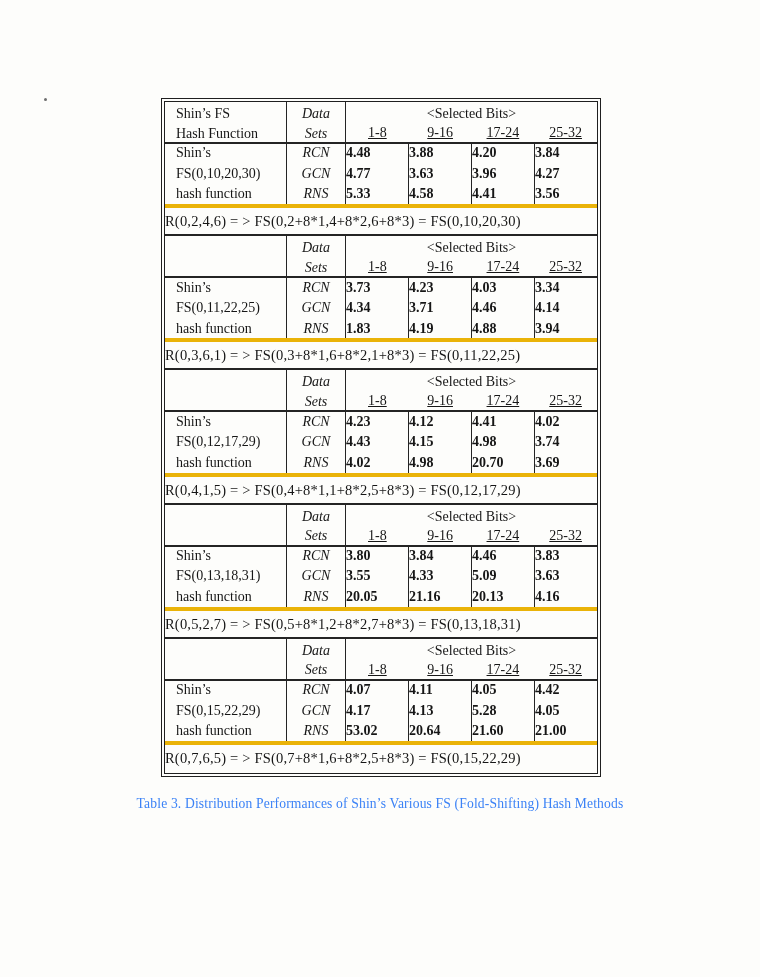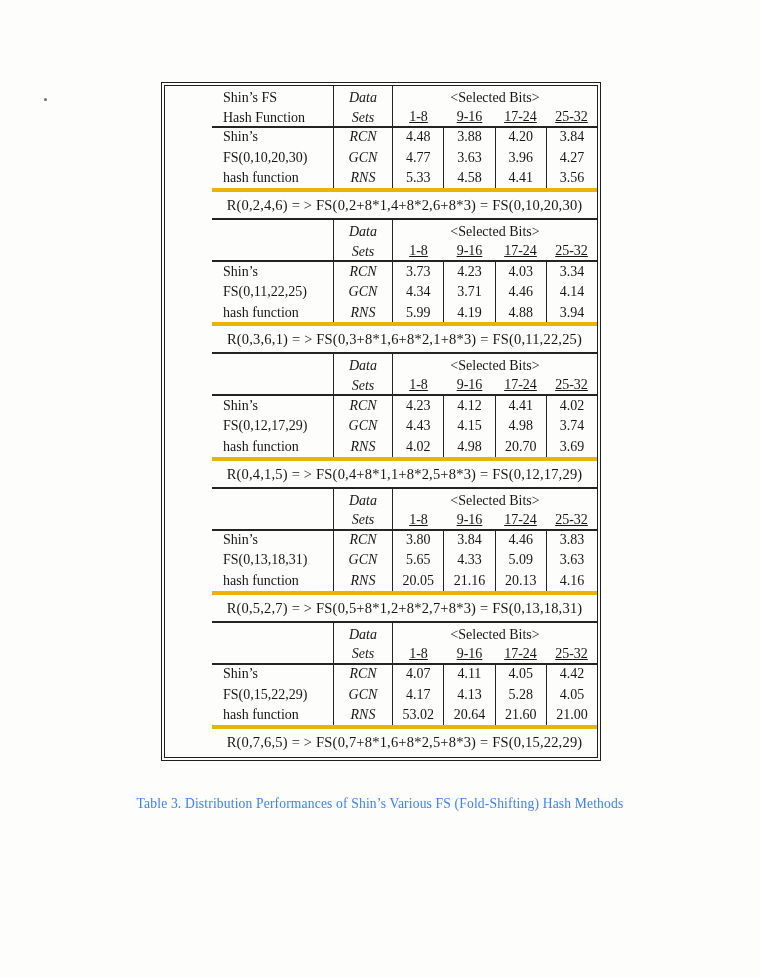--- a/index.html
+++ b/index.html
@@ -20,27 +20,26 @@
     position: absolute;
     width: 3px; height: 3px;
     border-radius: 50%;
     background: #6e6e6e;
   }
   .speck.sp-margin { left: 44px; top: 98px; }
   .speck.sp-sets   { left: 292px; top: 118px; }
 
   .table-outer {
     position: absolute;
-    left: 161px; top: 82px;
+    left: 161px; top: 98px;
     width: 440px; height: 679px;
     border: 4px double #1f1f1f;
     background: #fdfdfb;
     display: flex;
     flex-direction: column;
-    padding-left: 47px;
   }
   .tsec { display: flex; flex-direction: column; flex: 1; min-height: 0; }
 
   
   .hrow { display: flex; height: 42px; border-bottom: 2px solid #242424; }
   .hc { padding-top: 2px; }
   .hl { font-size: 14px; line-height: 19.5px; white-space: nowrap; }
 
   
   .c1 { width: 122px; border-right: 1.5px solid #242424; padding-left: 11px; }
@@ -49,28 +48,27 @@
   .sb { font-size: 14px; line-height: 20px; padding-top: 2px; text-align: center; white-space: nowrap; }
   .brs { display: flex; text-decoration: underline; }
   .brg { flex: 1; text-align: center; font-size: 14px; line-height: 18px; white-space: nowrap; }
 
   
   .drow { display: flex; flex: 1; min-height: 0; border-bottom: 4px solid #eab308; }
   .dc {
     display: flex; flex-direction: column; justify-content: center;
   }
   .dc div { font-size: 14px; line-height: 20.5px; white-space: nowrap; }
-  .cn { flex: 1; border-right: 1.5px solid #242424; text-align: center; }
+  .cn { flex: 1; border-right: 1.5px solid #242424; text-align: left; font-weight: bold; }
   .cn.last { border-right: none; }
 
   
   .frow {
     height: 28px;
     border-bottom: 2px solid #242424;
-    text-align: center;
     font-size: 14.5px;
     line-height: 26px;
     letter-spacing: 0.2px;
     white-space: nowrap;
     overflow: hidden;
   }
   .tsec:last-child .frow { border-bottom: none; }
 
   .caption {
     position: absolute;
@@ -170,21 +168,21 @@
           <div>hash function</div>
         </div>
         <div class="c2 dc">
           <div>RCN</div>
           <div>GCN</div>
           <div>RNS</div>
         </div>
         <div class="cn dc">
           <div>3.73</div>
           <div>4.34</div>
-          <div>5.99</div>
+          <div>1.83</div>
         </div>
         <div class="cn dc">
           <div>4.23</div>
           <div>3.71</div>
           <div>4.19</div>
         </div>
         <div class="cn dc">
           <div>4.03</div>
           <div>4.46</div>
           <div>4.88</div>
@@ -273,21 +271,21 @@
           <div>FS(0,13,18,31)</div>
           <div>hash function</div>
         </div>
         <div class="c2 dc">
           <div>RCN</div>
           <div>GCN</div>
           <div>RNS</div>
         </div>
         <div class="cn dc">
           <div>3.80</div>
-          <div>5.65</div>
+          <div>3.55</div>
           <div>20.05</div>
         </div>
         <div class="cn dc">
           <div>3.84</div>
           <div>4.33</div>
           <div>21.16</div>
         </div>
         <div class="cn dc">
           <div>4.46</div>
           <div>5.09</div>

